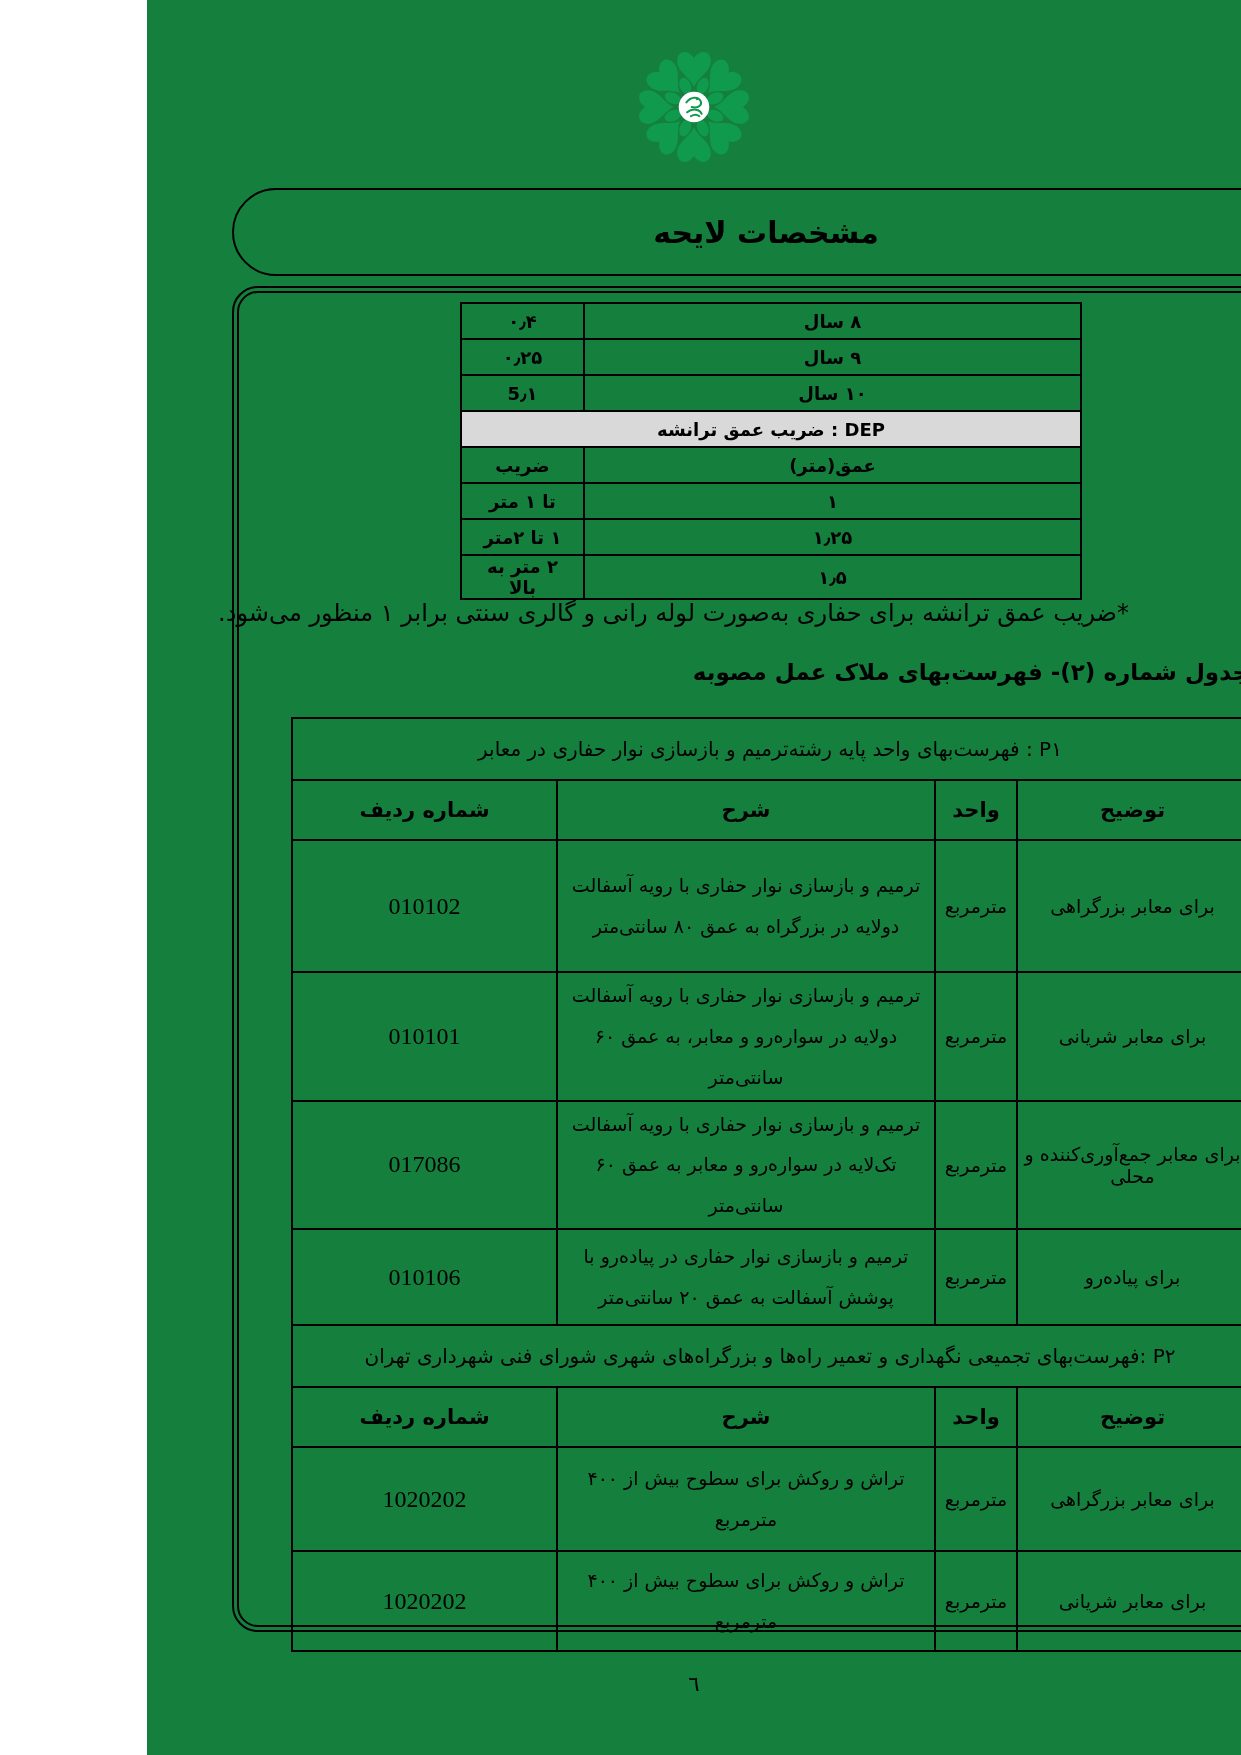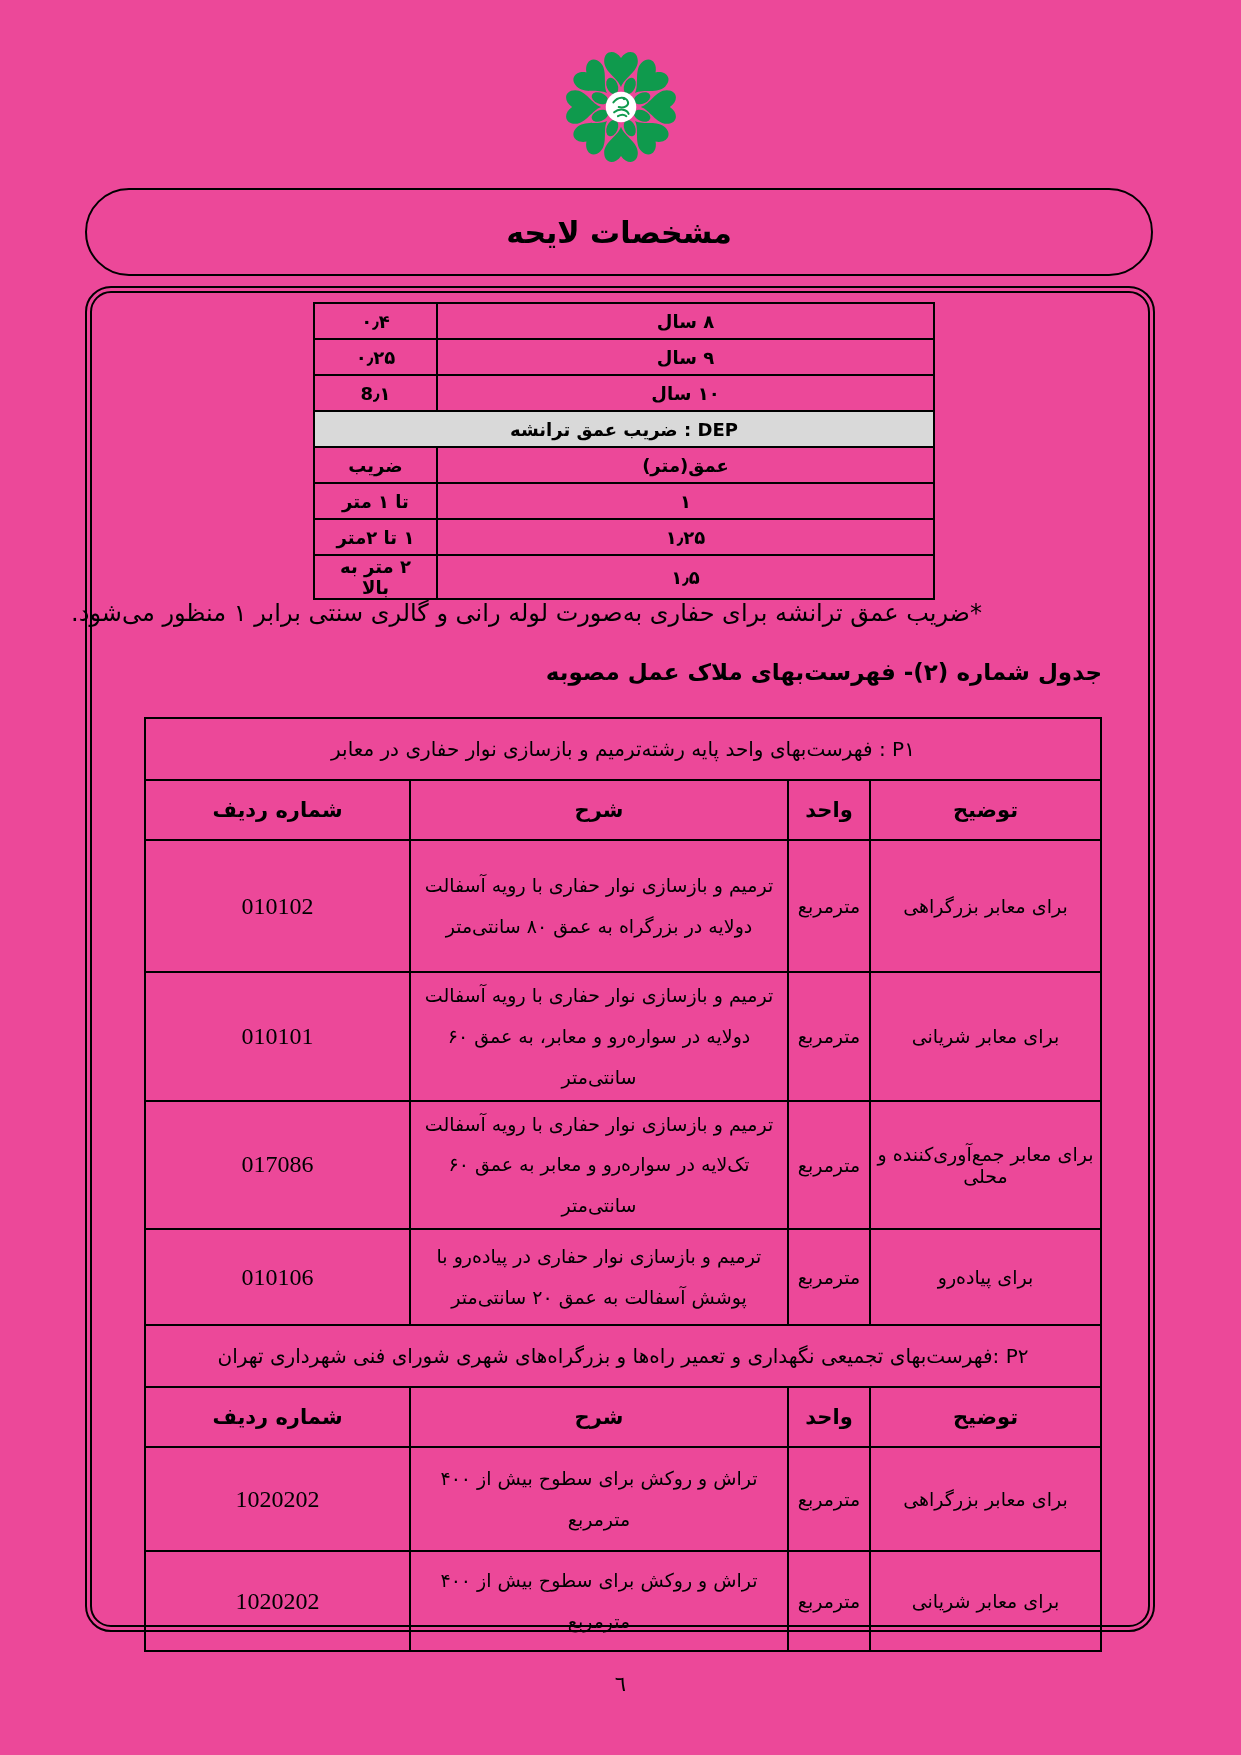--- a/index.html
+++ b/index.html
@@ -1,17 +1,17 @@
 <!DOCTYPE html>
 <html lang="fa" dir="rtl"><head>
 <meta charset="utf-8">
 <style>
   html,body{margin:0;padding:0;background:#fff;}
   .page{
-    position:relative;width:1241px;height:1755px;background:#ec4899;
+    position:relative;width:1094px;height:1755px;background:#15803d;
     font-family:"DejaVu Sans",sans-serif;direction:rtl;color:#000;overflow:hidden;
   }
   
   .logo{position:absolute;top:52px;left:50%;transform:translateX(-50%);}
   
   .header-box{
     position:absolute;top:188px;left:85px;width:1068px;height:88px;
     border:2.5px solid #000;border-radius:44px;box-sizing:border-box;
     display:flex;align-items:center;justify-content:center;
   }
@@ -143,21 +143,21 @@
             <tr>
           <td>۸ سال</td>
           <td>۰٫۴</td>
         </tr>
         <tr>
           <td>۹ سال</td>
           <td>۰٫۲۵</td>
         </tr>
         <tr>
           <td>۱۰ سال</td>
-          <td>8٫۱</td>
+          <td>5٫۱</td>
         </tr>
         <tr class="dep-row">
           <td colspan="2">DEP : ضریب عمق ترانشه</td>
         </tr>
         <tr>
           <td>عمق(متر)</td>
           <td>ضریب</td>
         </tr>
         <tr>
           <td>۱</td>

